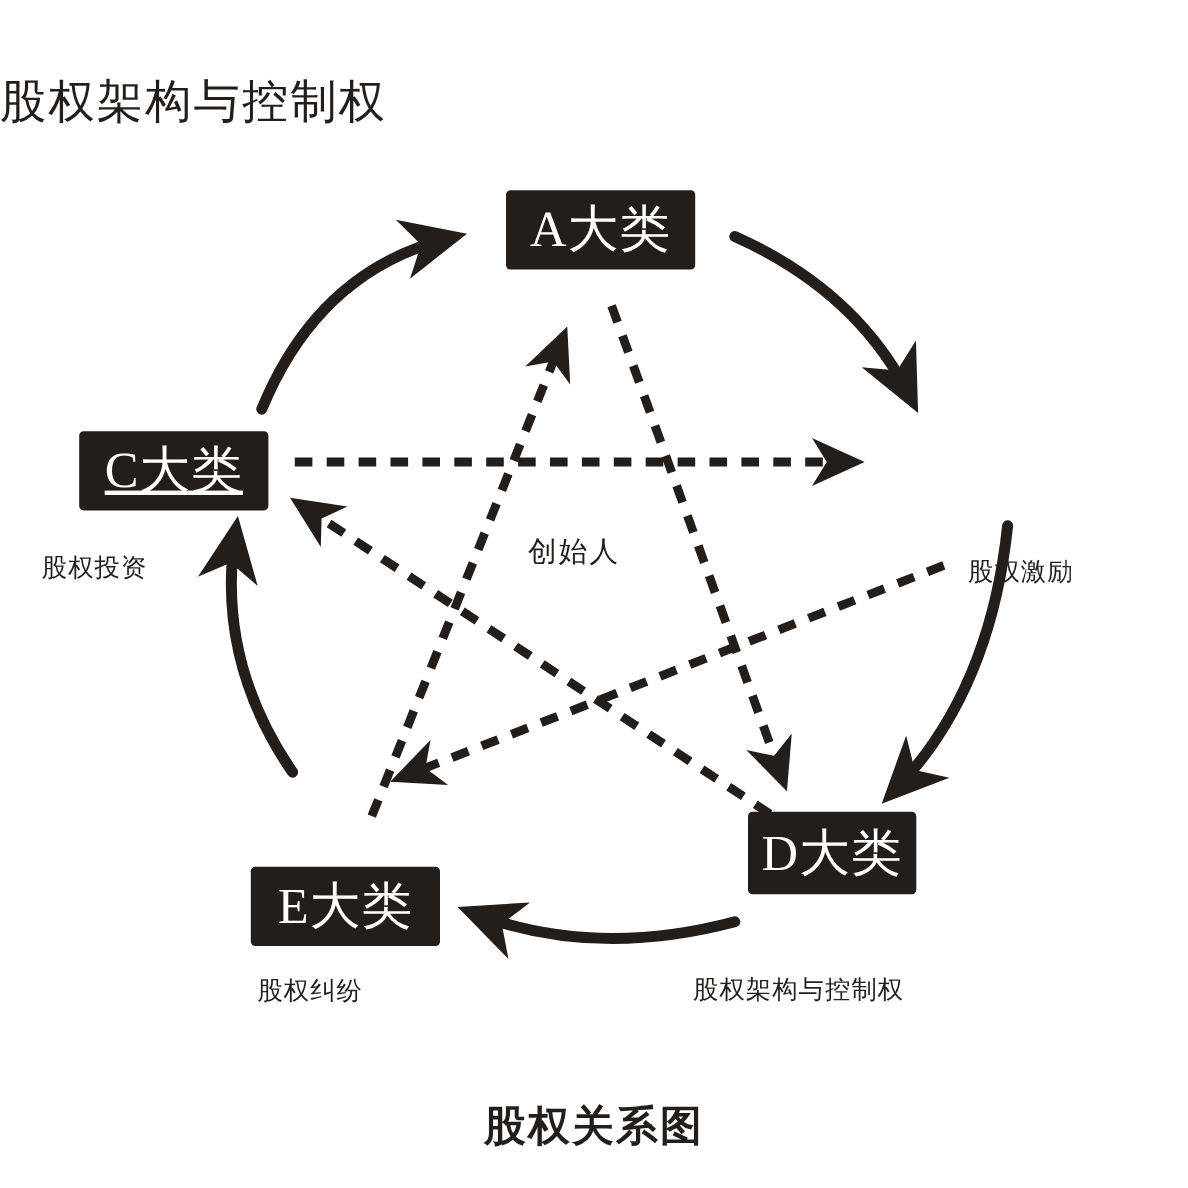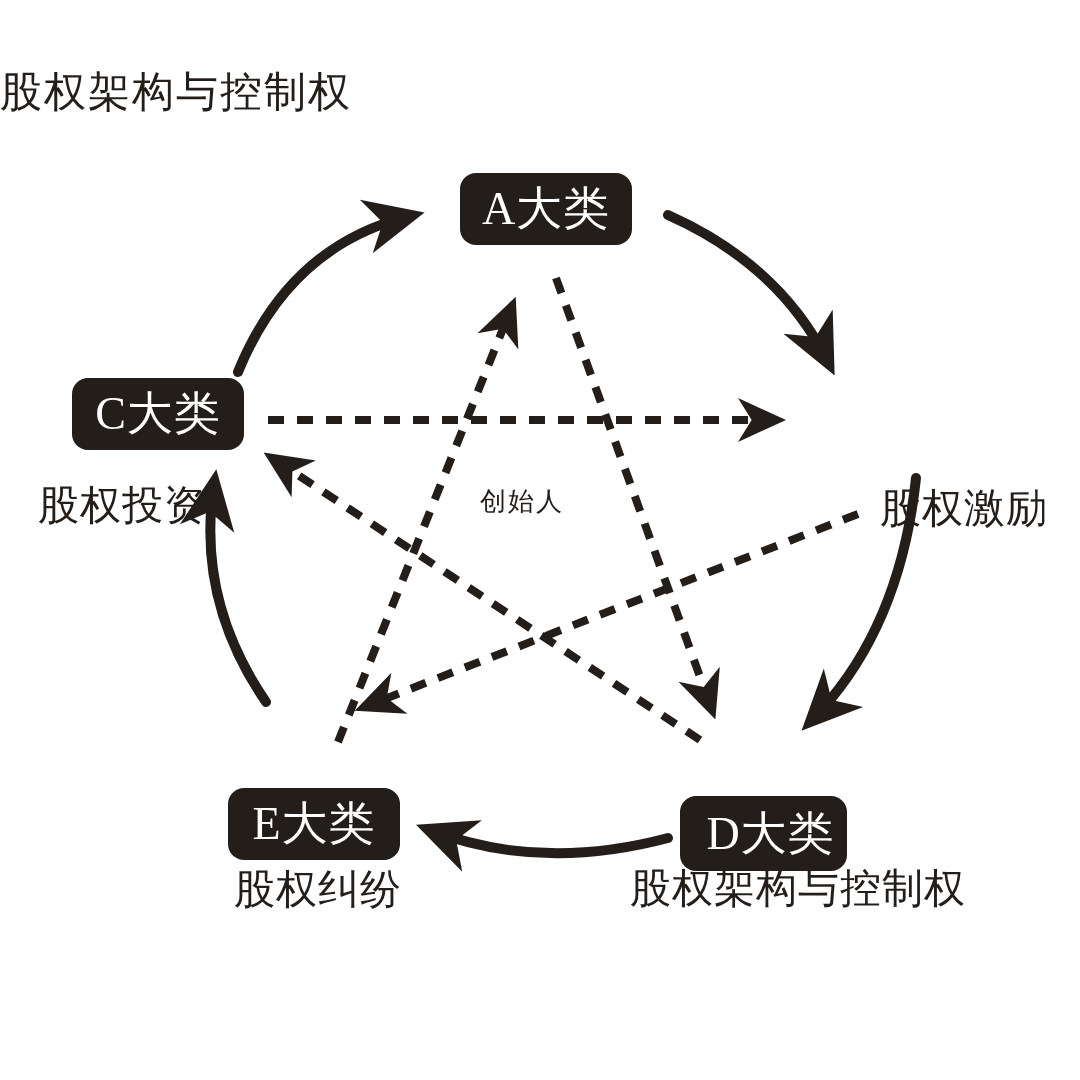--- a/index.html
+++ b/index.html
@@ -20,31 +20,31 @@
     text-align:center;
     font-family:"Liberation Sans","DejaVu Sans",sans-serif;
     font-weight:bold;font-size:38px;letter-spacing:2px;
   }
   .center-label{
     position:absolute;left:480px;top:484px;width:130px;
     font-size:26px;letter-spacing:2px;
   }
   .node{
     position:absolute;width:172px;height:72px;
-    background:#241e1b;border-radius:16px;
+    background:#241e1b;border-radius:4px;
     display:flex;align-items:center;justify-content:center;
     color:#ffffff;font-size:46px;letter-spacing:1px;
   }
   .node-a{left:460px;top:173px;}
   .node-b{left:814px;top:390px;}
-  .node-c{left:72px;top:378px;}
-  .node-d{left:680px;top:796px;width:153px;height:75px;padding-left:14px;}
+  .node-c{left:72px;top:392px;text-decoration:underline;}
+  .node-d{left:680px;top:738px;width:153px;height:75px;}
   .node-e{left:228px;top:772px;margin-top:16px;}
   .sublabel{
-    position:absolute;font-size:41px;letter-spacing:1px;white-space:nowrap;
+    position:absolute;font-size:23px;letter-spacing:1px;white-space:nowrap;margin-top:23px;
   }
   .sub-c{left:38px;top:478px;}
   .sub-b{left:880px;top:481px;}
   .sub-e{left:234px;top:862px;}
   .sub-d{left:630px;top:861px;}
   svg.edges{position:absolute;left:0;top:0;}
   .solid-edge{stroke:#241e1b;stroke-width:10;fill:none;stroke-linecap:round;}
   .dashed-edge{stroke:#241e1b;stroke-width:8;fill:none;stroke-dasharray:16 13;}
   .arrowhead{fill:#241e1b;}
 </style>
@@ -91,14 +91,15 @@
     <span>E大类</span>
   </div>
 
   <div class="sublabel sub-c">股权投资</div>
   <div class="sublabel sub-e">股权纠纷</div>
   <div class="sublabel sub-b">股权激励</div>
   <div class="sublabel sub-d">股权架构与控制权</div>
 
   <div class="center-label">创始人</div>
 
+  <div class="caption">股权关系图</div>
 
 </div>
 
 </body></html>

